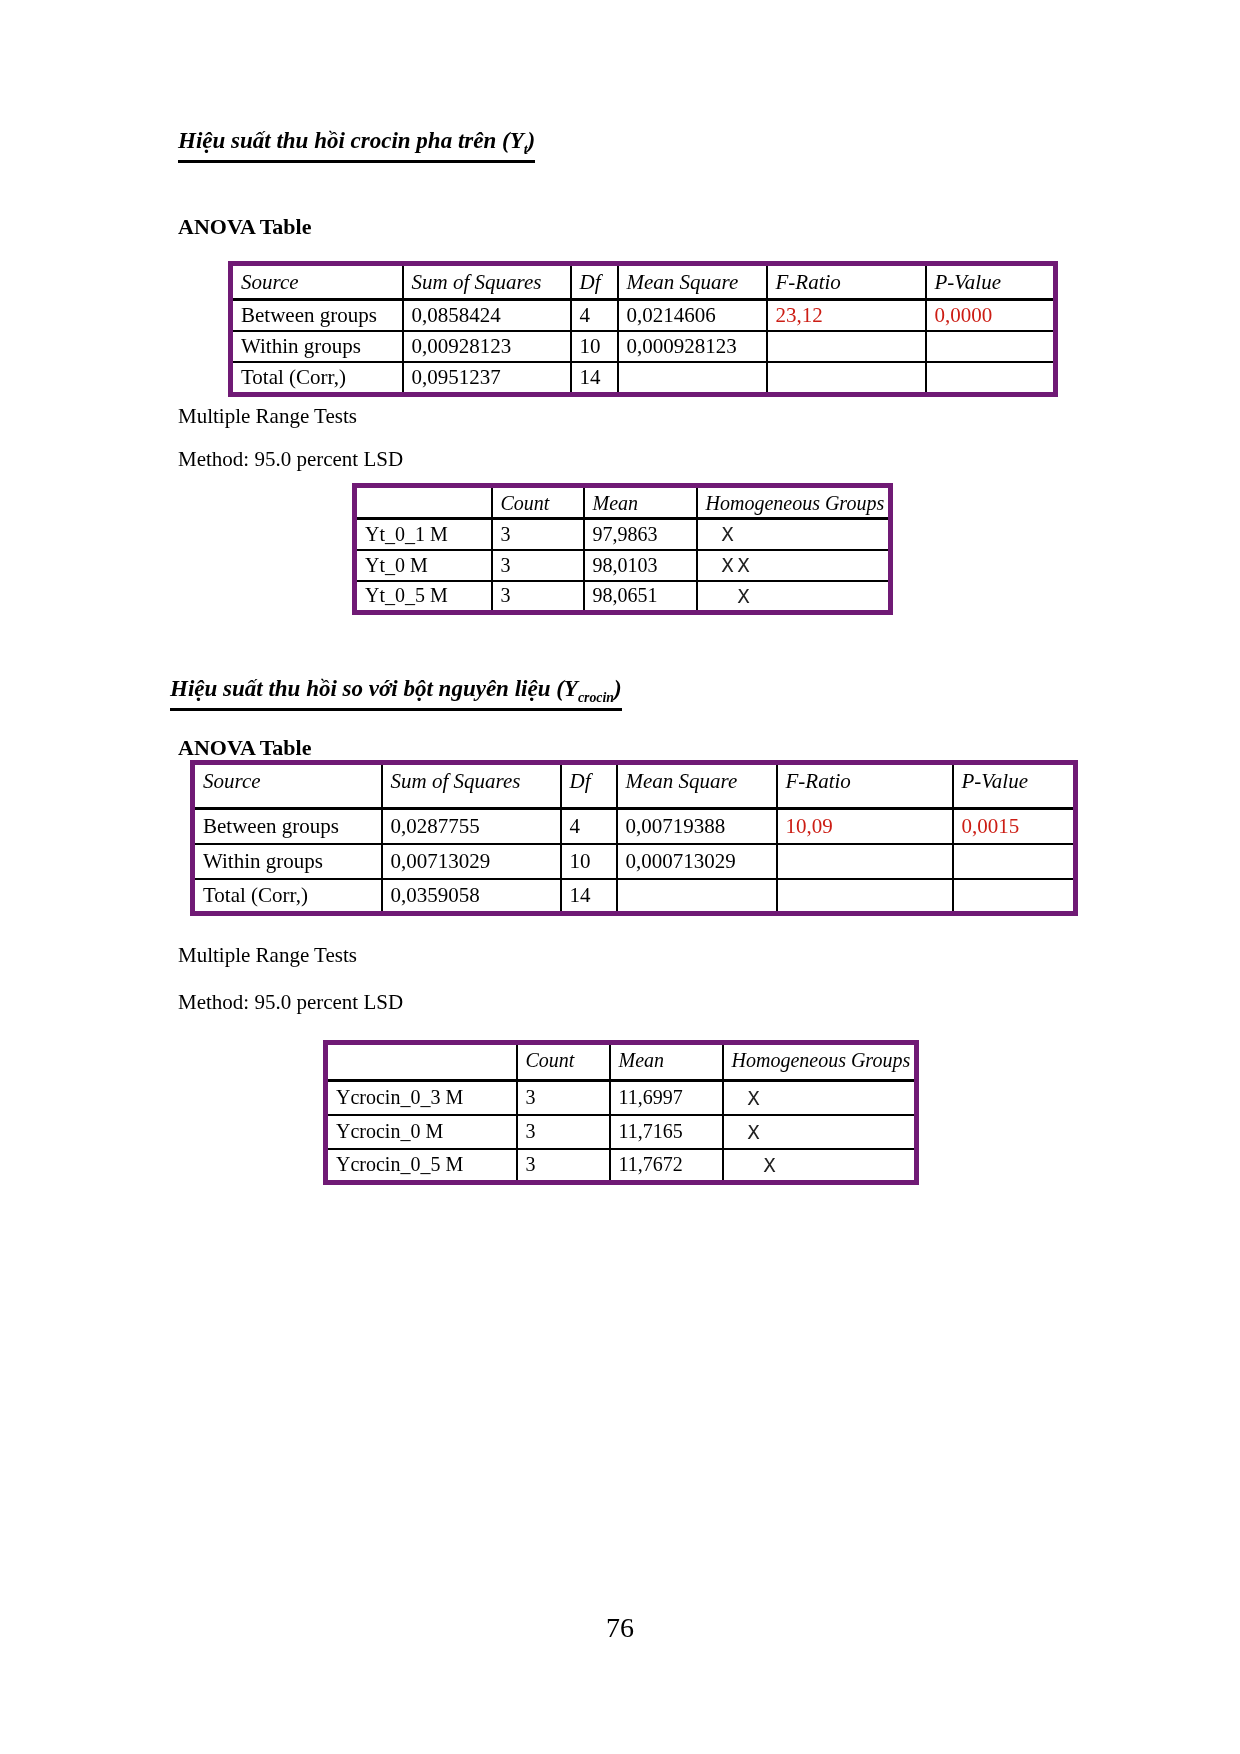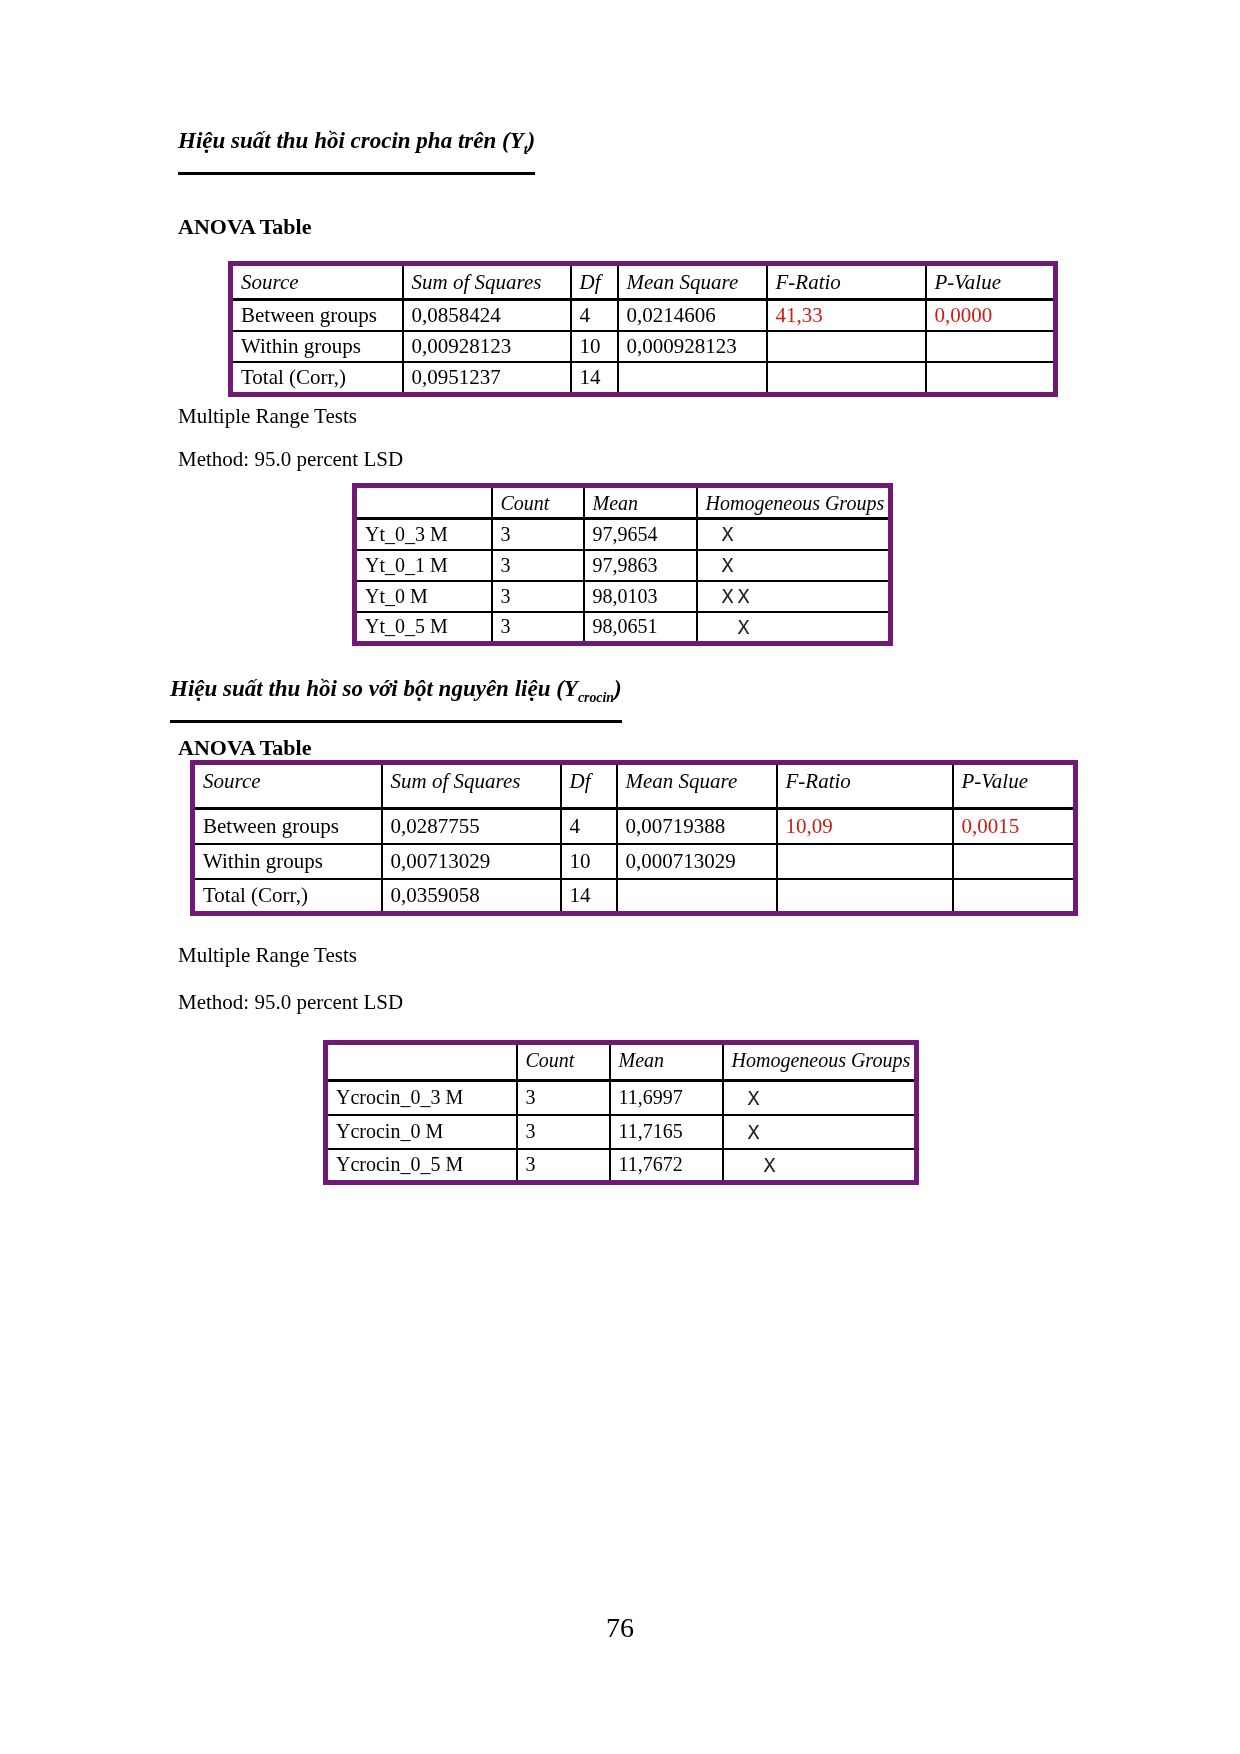--- a/index.html
+++ b/index.html
@@ -13,21 +13,21 @@
   .abs { position: absolute; }
 
   .doc-heading {
     font-size: 23px;
     font-weight: bold;
     font-style: italic;
     white-space: nowrap;
   }
   .doc-heading .underline-wrap {
     border-bottom: 3px solid #000;
-    padding-bottom: 14px;
+    padding-bottom: 2px;
     display: inline-block;
   }
   .doc-heading sub { font-size: 60%; }
 
   .anova-label {
     font-size: 22px;
     font-weight: bold;
     white-space: nowrap;
   }
   .plain-line {
@@ -105,21 +105,21 @@
       <th>F-Ratio</th>
       <th>P-Value</th>
     </tr>
   </thead>
   <tbody>
     <tr>
       <td>Between groups</td>
       <td>0,0858424</td>
       <td>4</td>
       <td>0,0214606</td>
-      <td class="red">41,33</td>
+      <td class="red">23,12</td>
       <td class="red">0,0000</td>
     </tr>
     <tr>
       <td>Within groups</td>
       <td>0,00928123</td>
       <td>10</td>
       <td>0,000928123</td>
       <td></td>
       <td></td>
     </tr>
@@ -146,26 +146,20 @@
   </colgroup>
   <thead>
     <tr>
       <th></th>
       <th>Count</th>
       <th>Mean</th>
       <th>Homogeneous Groups</th>
     </tr>
   </thead>
   <tbody>
-    <tr>
-      <td>Yt_0_3 M</td>
-      <td>3</td>
-      <td>97,9654</td>
-      <td class="groups-cell"> X</td>
-    </tr>
     <tr>
       <td>Yt_0_1 M</td>
       <td>3</td>
       <td>97,9863</td>
       <td class="groups-cell"> X</td>
     </tr>
     <tr>
       <td>Yt_0 M</td>
       <td>3</td>
       <td>98,0103</td>

